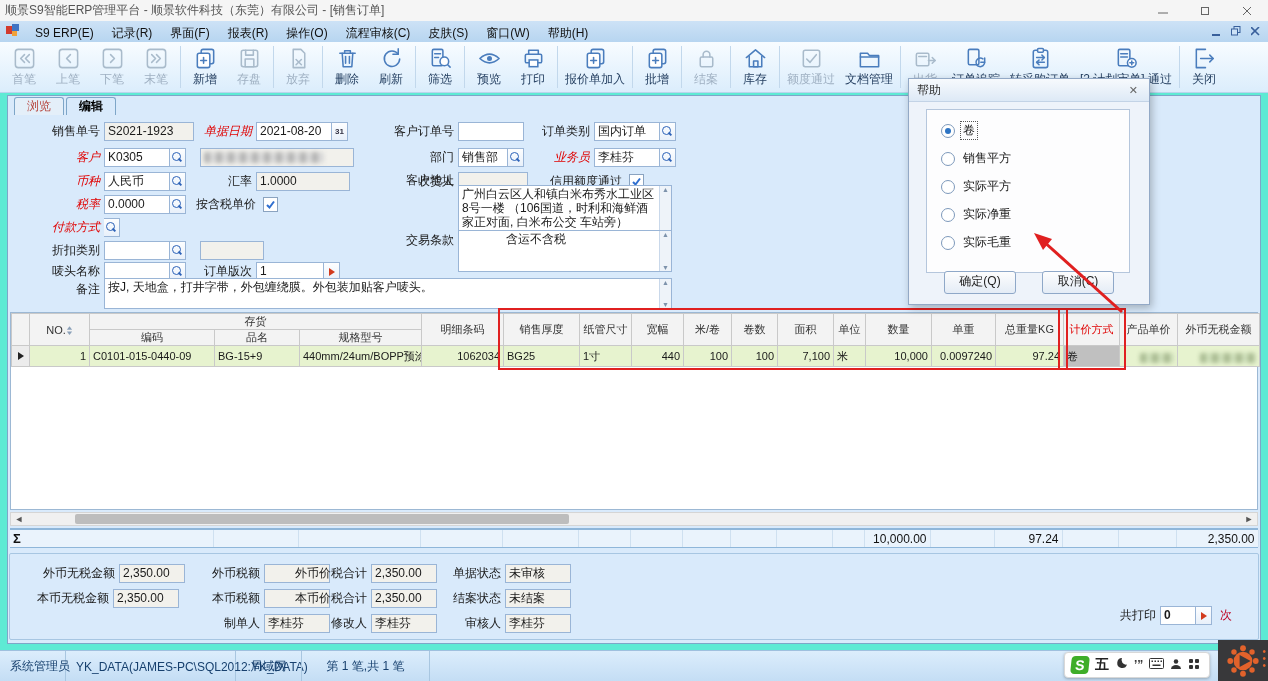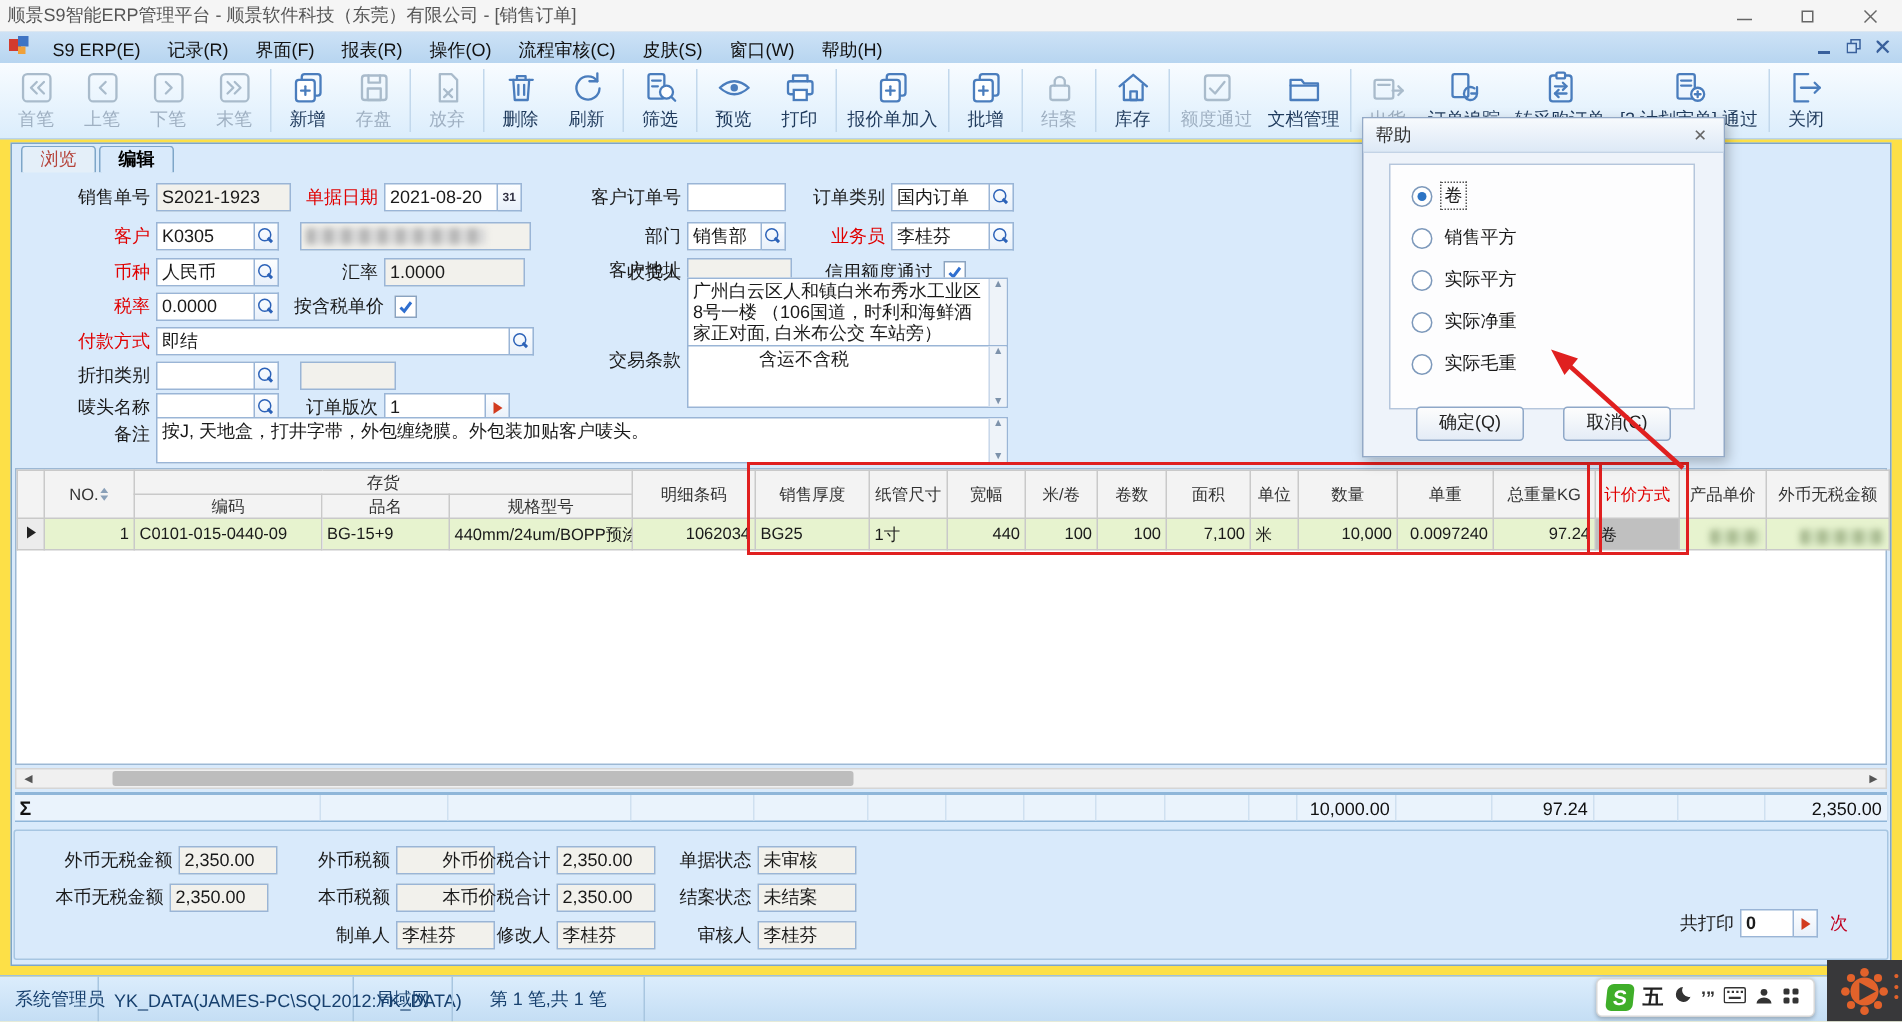--- a/index.html
+++ b/index.html
@@ -1,17 +1,17 @@
 <!DOCTYPE html>
 <html><head>
 <meta charset="utf-8">
 <style>
   html,body{margin:0;padding:0;}
   body{width:1268px;height:681px;font-family:"Liberation Sans","DejaVu Sans",sans-serif;font-size:12px;color:#1a1a1a;}
-  #app{position:relative;width:1268px;height:681px;background:#fde047;overflow:hidden;}
+  #app{position:relative;width:1268px;height:681px;background:#5eead4;overflow:hidden;}
 
   
   .titlebar{position:absolute;left:0;top:0;width:100%;height:21px;background:#f5f5f5;border-bottom:1px solid #e2e2e2;display:flex;align-items:center;}
   .titlebar .title{margin-left:5px;color:#555;font-size:12px;}
   .wctrls{position:absolute;right:0;top:0;height:21px;display:flex;}
   .wctrl{width:42px;height:21px;display:flex;align-items:center;justify-content:center;}
 
   
   .menubar{position:absolute;left:0;top:21px;width:100%;height:21px;background:linear-gradient(#cde2f6,#b7d5f0);display:flex;align-items:center;}
   .appicon{margin:0 6px 0 6px;}
@@ -29,21 +29,21 @@
   
   .panel{position:absolute;left:7px;top:95px;width:1254px;height:549px;background:#d9eafb;border:1px solid #7ea6c8;box-sizing:border-box;}
   .tabs{position:absolute;left:14px;top:97px;display:flex;z-index:3;}
   .tab{height:17px;line-height:17px;padding:0 12px;border:1px solid #7ea6c8;border-bottom:none;background:#e4eff9;margin-right:2px;border-radius:3px 3px 0 0;}
   .tab.browse{color:#b5443c;}
   .tab.active{background:#d9eafb;font-weight:bold;color:#000;position:relative;top:0px;}
 
   
   .fg{position:absolute;display:flex;align-items:center;height:19px;z-index:2;}
   .lbl{display:inline-block;text-align:right;padding-right:4px;color:#143;white-space:nowrap;color:#1a1a1a;}
-  .lbl.req{color:#e00000;}
+  .lbl.req{color:#e00000;font-style:italic;}
   .inp{height:17px;line-height:17px;background:#fff;border:1px solid #9ab5d6;padding:0 3px;box-sizing:content-box;white-space:nowrap;overflow:hidden;}
   .inp.ro{background:#f2f1ec;}
   .inp.num{}
   .lk{width:16px;height:19px;border:1px solid #9ab5d6;border-left:none;background:linear-gradient(#fdfeff,#e8f0fa);display:flex;align-items:center;justify-content:center;box-sizing:border-box;position:relative;}
   .mag{position:relative;width:7px;height:7px;border:1.6px solid #2c62b8;border-radius:50%;top:-1px;left:-1px;}
   .mag::after{content:"";position:absolute;width:4px;height:1.8px;background:#2c62b8;transform:rotate(45deg);left:5px;top:6px;}
   .cal{font-size:8px;color:#334;font-weight:bold;}
   .spin .tri{width:0;height:0;border-left:6px solid #d23b1e;border-top:4px solid transparent;border-bottom:4px solid transparent;}
   .cb{width:13px;height:13px;background:#fff;border:1px solid #8aa3c0;display:inline-flex;align-items:center;justify-content:center;margin-left:3px;}
   .ta{position:absolute;background:#fff;border:1px solid #9ab5d6;display:flex;z-index:2;box-sizing:border-box;}
@@ -510,21 +510,20 @@
   <div class="ta" style="left:458px;top:185px;width:214px;height:61px;">
     <div class="ta-text">广州白云区人和镇白米布秀水工业区8号一楼 （106国道，时利和海鲜酒家正对面, 白米布公交 车站旁）</div>
     <div class="ta-scroll">
         <span>▲</span>
         <span>▼</span>
       </div>
   </div>
 
   <div class="fg" style="left:20px;top:218px">
     <span class="lbl req" style="width:80px">付款方式</span>
-    <div class="inp" style="width:228px">即结</div>
     <div class="lk">
         <span class="mag"></span>
       </div>
   </div>
 
   <div class="fg" style="left:20px;top:241px">
     <span class="lbl" style="width:80px">折扣类别</span>
     <div class="inp" style="width:58px"></div>
     <div class="lk">
         <span class="mag"></span>

